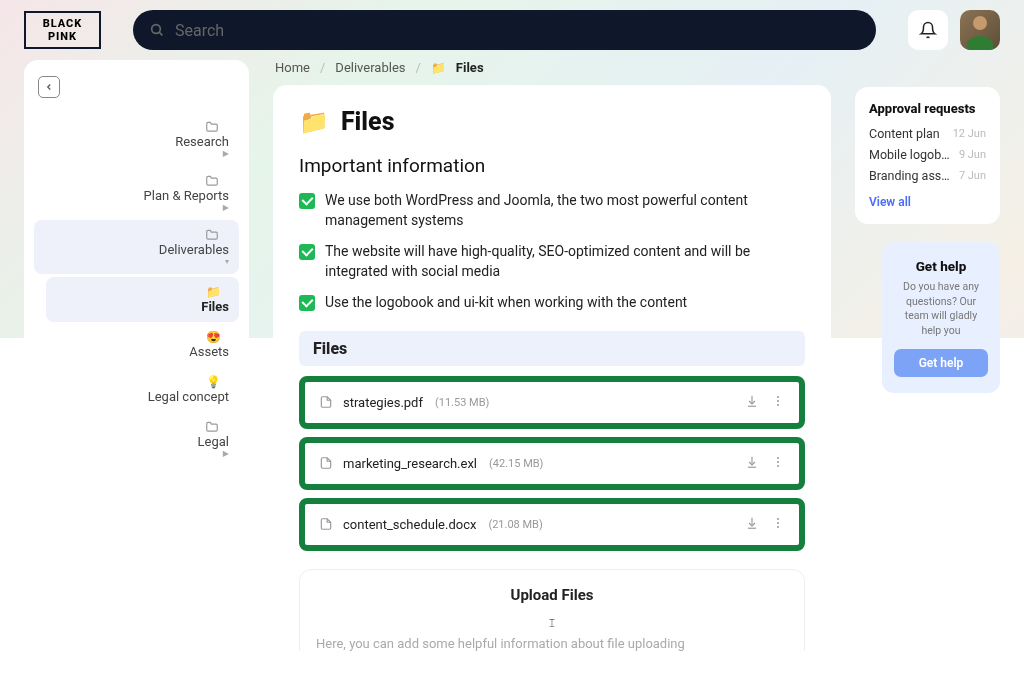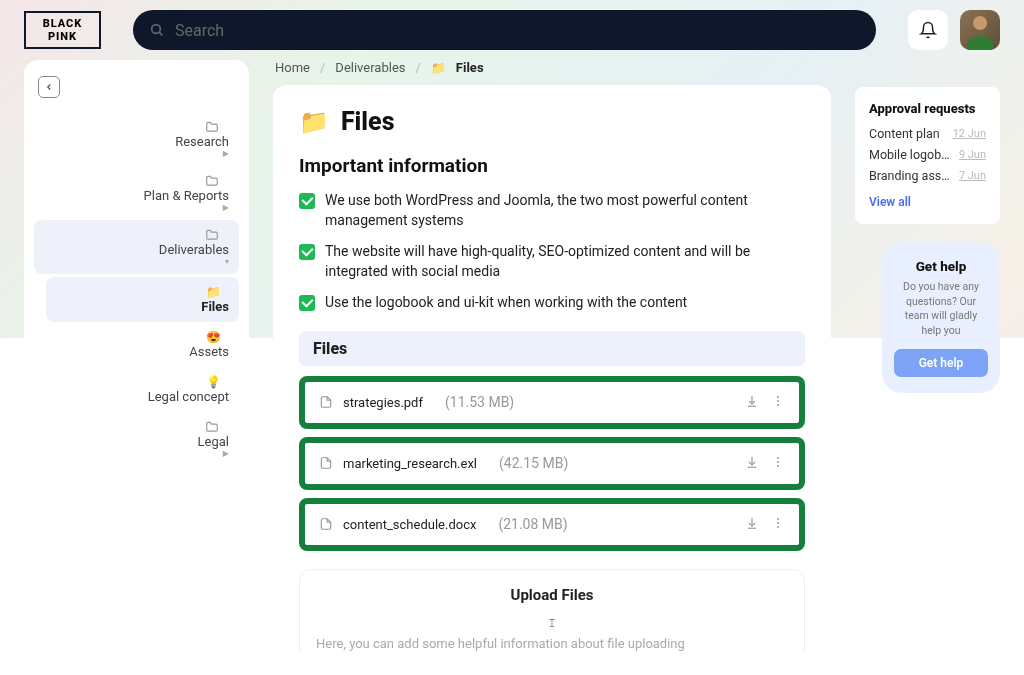--- a/index.html
+++ b/index.html
@@ -153,21 +153,21 @@
     display: flex;
     align-items: center;
     gap: 12px;
     font-size: 25px;
     font-weight: 800;
     color: #111;
     margin-bottom: 18px;
   }
   .section-h {
     font-size: 19px;
-    font-weight: 700;
+    font-weight: 400;
     margin-bottom: 14px;
     color: #111;
   }
   .bullets { display: flex; flex-direction: column; gap: 12px; margin-bottom: 18px; }
   .bullet { display: flex; gap: 10px; font-size: 14px; color: #222; line-height: 1.4; }
   .check {
     flex: 0 0 16px;
     width: 16px; height: 16px;
     background: #1db954;
     border-radius: 3px;
@@ -195,21 +195,21 @@
     border: 6px solid #15803d;
     border-radius: 8px;
     padding: 12px 14px;
     display: flex;
     align-items: center;
     font-size: 13px;
     margin-bottom: 8px;
   }
   .file-ico { margin-right: 10px; color: #888; display: inline-flex; }
   .file-name { color: #222; }
-  .file-size { color: #999; margin-left: 22px; font-size: 14px; }
+  .file-size { color: #999; margin-left: 12px; font-size: 11px; }
   .file-actions { margin-left: auto; display: flex; gap: 12px; color: #aaa; }
 
   .upload {
     border: 1px solid #eee;
     border-radius: 12px;
     padding: 16px;
     margin-top: 18px;
   }
   .upload-h-row { display: flex; align-items: center; gap: 12px; flex-direction: column; }
   .upload-h { font-size: 15px; font-weight: 700; color: #222; }
@@ -232,31 +232,31 @@
 
   .right {
     width: 145px;
     display: flex;
     flex-direction: column;
     gap: 18px;
     margin-top: 27px;
   }
   .card {
     background: #fff;
-    border-radius: 8px;
+    border-radius: 13px;
     padding: 14px 14px;
   }
   .card-h { font-size: 13px; font-weight: 800; color: #111; margin-bottom: 10px; }
   .req { display: flex; justify-content: space-between; align-items: center; font-size: 12.5px; margin-bottom: 6px; }
   .req .n { color: #333; white-space: nowrap; overflow: hidden; text-overflow: ellipsis; max-width: 84px; }
-  .req .d { color: #bbb; font-size: 11px; text-decoration: underline; }
+  .req .d { color: #bbb; font-size: 11px; }
   .viewall { color: #4a6cf7; font-size: 12px; font-weight: 600; margin-top: 6px; display: inline-block; }
   .help-card {
     background: #e8effe;
-    border-radius: 20px;
+    border-radius: 12px;
     padding: 16px 12px;
     text-align: center;
     margin-left: 27px;
   }
   .help-h { font-size: 13.5px; font-weight: 800; color: #111; margin-bottom: 6px; }
   .help-t { font-size: 10.5px; color: #777; line-height: 1.4; margin-bottom: 10px; }
   .help-btn {
     background: #7ca3f5;
     color: #fff;
     font-size: 12px;

